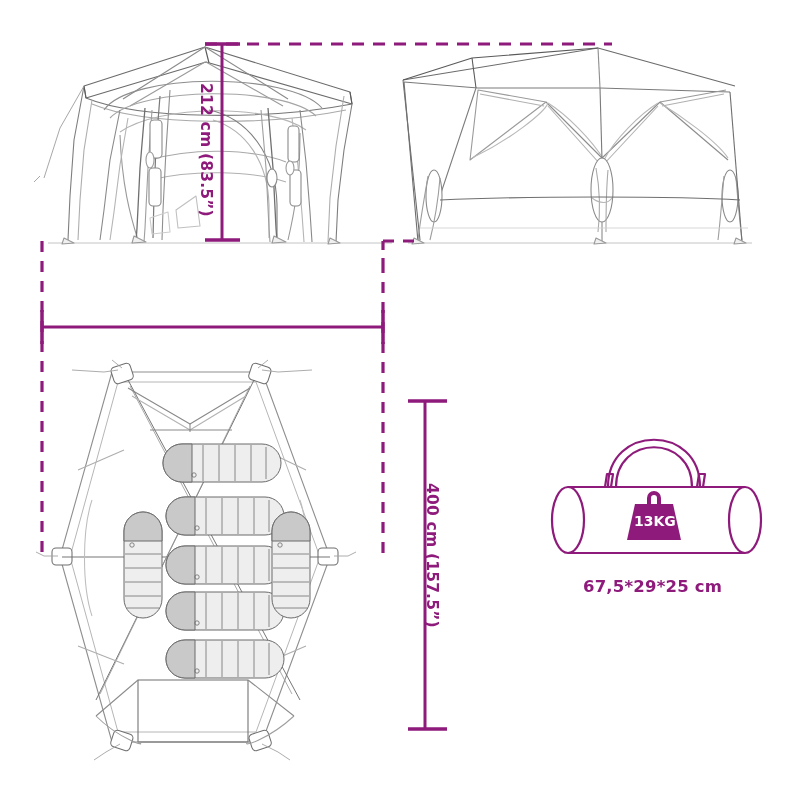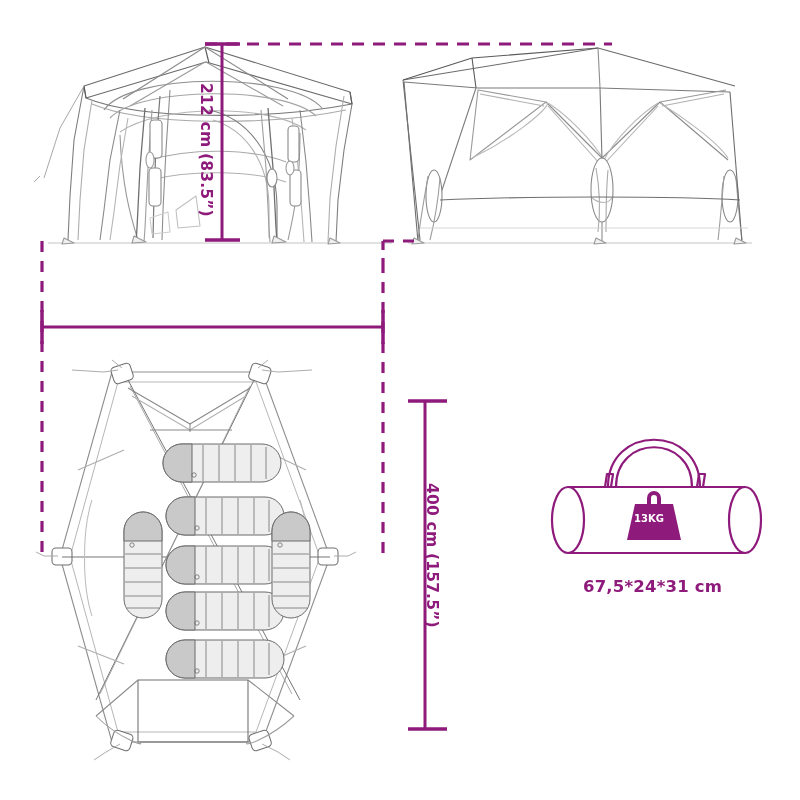--- a/index.html
+++ b/index.html
@@ -54,21 +54,21 @@
   }
   #label-bag {
     left: 583px;
     top: 577px;
     font-size: 16.5px;
   }
   #label-weight {
     position: absolute;
     left: 634px;
     top: 513px;
-    font-size: 10px;
+    font-size: 14px;
     font-weight: bold;
     color: #ffffff;
     white-space: nowrap;
   }
 </style>
 </head>
 <body>
 
 <div id="sheet">
 
@@ -325,17 +325,17 @@
       <line x1="408" y1="401" x2="447" y2="401" stroke-width="3.5"></line>
       <line x1="408" y1="729" x2="447" y2="729" stroke-width="3.5"></line>
     </g>
   </svg>
 
   <div class="dim-label" id="label-height">212 cm (83.5”)</div>
 
 
   <div class="dim-label" id="label-depth">400 cm (157.5”)</div>
 
-  <div class="dim-label" id="label-bag">67,5*24*31 cm</div>
+  <div class="dim-label" id="label-bag">67,5*29*25 cm</div>
 
   <div id="label-weight">13KG</div>
 
 </div>
 
 </body></html>

